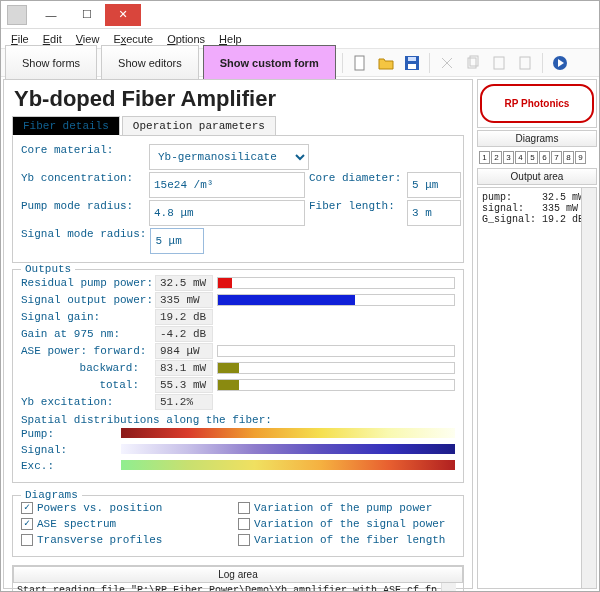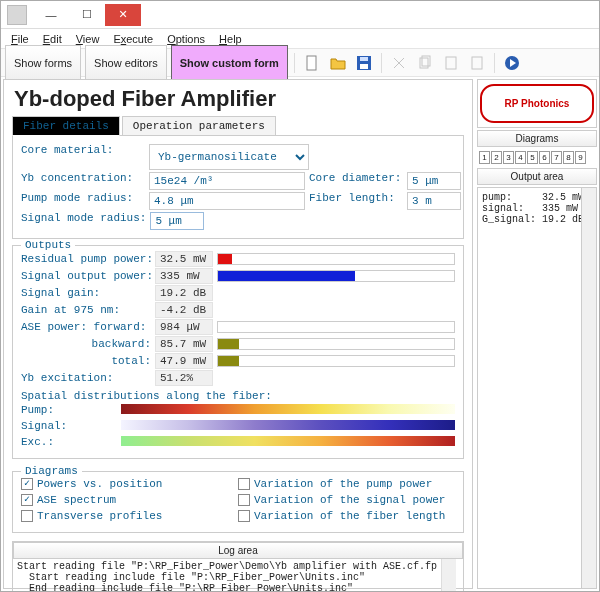--- a/index.html
+++ b/index.html
@@ -7,21 +7,21 @@
 .titlebar{height:28px;background:#fff;display:flex;align-items:center;border-bottom:1px solid #ddd}
 .titlebar .tb-icon{width:20px;height:20px;margin:0 6px;background:#d8d8d8;border:1px solid #bbb}
 .titlebar .tb-title{flex:1;text-align:center;font-size:12px;color:#333}
 .winbtns{display:flex}
 .winbtn{width:36px;height:22px;display:flex;align-items:center;justify-content:center;font-size:11px;color:#333}
 .winbtn.close{background:#d9453c;color:#fff}
 .menubar{height:20px;display:flex;align-items:center;gap:2px;padding:0 4px;font-size:11px;border-bottom:1px solid #e5e5e5}
 .menubar span{padding:16px 6px}
 .menubar span u{text-decoration:underline}
 .toolbar{height:28px;display:flex;align-items:center;gap:4px;padding:0 4px;border-bottom:1px solid #e5e5e5;background:#fafafa}
-.tbtn{height:36px;padding:0 8px;border:1px solid #ccc;background:linear-gradient(#fff,#f0f0f0);font-size:11px;display:flex;align-items:center}
+.tbtn{height:36px;padding:0 16px;border:1px solid #ccc;background:linear-gradient(#fff,#f0f0f0);font-size:11px;display:flex;align-items:center}
 .tbtn.active{border:1px solid #666;background:#f0abfc;font-weight:700}
 .ticon{width:22px;height:22px;border:1px solid transparent;display:flex;align-items:center;justify-content:center}
 .ticon svg{width:16px;height:16px}
 .tsep{width:1px;height:20px;background:#ddd;margin:0 2px}
 .workspace{display:flex;height:calc(100% - 76px)}
 .leftpanel{flex:1;min-width:0;display:flex;flex-direction:column;border:1px solid #ccc;margin:2px;background:#fff}
 .rightpanel{width:120px;display:flex;flex-direction:column;margin:2px;gap:2px}
 .rp-logo{border:1px solid #ccc;padding:4px 2px;text-align:center;background:#fff}
 .rp-logo .logo-in{border:2px solid #c00;border-radius:14px;padding:12px 2px;font-size:10px;color:#c00;font-weight:bold}
 .pane-h{font-size:10px;text-align:center;background:linear-gradient(#fff,#eee);border:1px solid #ccc;padding:2px}
@@ -29,29 +29,29 @@
 .dgbtn{width:11px;height:13px;border:1px solid #999;font-size:8px;text-align:center;line-height:11px;background:#fff}
 .outputarea{flex:1;border:1px solid #ccc;padding:4px;font-family:'Courier New',monospace;font-size:10px;white-space:pre;overflow:hidden;background:#fff}
 h1.pgtitle{font-family:Arial,sans-serif;font-size:22px;font-weight:bold;padding:6px 10px 4px}
 .tabs{display:flex;margin:0 8px;border-bottom:1px solid #ccc}
 .tab{padding:3px 10px;font-family:'Courier New',monospace;font-size:11px;border:1px solid #ccc;border-bottom:none;background:#f4f4f4;margin-right:2px}
 .tab.active{background:#000000;border-bottom:1px solid #fff;margin-bottom:-1px;color:#106090}
 .tabcontent{border:1px solid #ccc;border-top:none;margin:0 8px;padding:6px 8px;font-family:'Courier New',monospace;font-size:11px;color:#106090}
 .row{display:flex;margin:2px 0;gap:4px}
 .lbl{min-width:124px}
 .lbl2{min-width:94px}
-.inp{border:1px solid #ccc;height:18px;padding:0 4px;font-family:'Courier New',monospace;font-size:11px;color:#106090}
+.inp{border:1px solid #ccc;height:26px;padding:0 4px;font-family:'Courier New',monospace;font-size:11px;color:#106090}
 .inp.w130{width:160px}
 .inp.w54{width:54px}
 select.inp{height:26px;background:#fff}
 .fieldset{border:1px solid #ccc;margin:6px 8px;padding:4px 8px 8px;font-family:'Courier New',monospace;font-size:11px;color:#106090;position:relative}
 .fs-legend{position:absolute;top:-7px;left:8px;background:#fff;padding:0 4px;font-size:11px}
 .orow{display:flex;align-items:center;margin:1px 0}
 .olbl{width:134px;text-align:left}
-.olbl.right{text-align:right;padding-right:4px}
+.olbl.right{text-align:right;padding-right:16px}
 .oval{width:58px;background:#f0f0f0;border:1px solid #e3e3e3;padding:1px 4px;color:#333}
 .obar{flex:1;height:12px;border:1px solid #ccc;margin-left:4px;background:#fff;position:relative}
 .obar .fill{position:absolute;left:0;top:0;bottom:0}
 .grad{height:10px;margin:2px 0 4px 50px}
 .gradlbl{width:50px;display:inline-block}
 .grad.pump{background:linear-gradient(90deg,#8b1a1a,#d93b2b,#f0a030,#f5e050,#f9f9b0,#fefff0)}
 .grad.signal{background:linear-gradient(90deg,#f4f4ff,#c7c0e8,#8e7ccc,#5b4fbf,#3430bb,#1c1c88)}
 .grad.exc{background:linear-gradient(90deg,#90ee90,#c8e070,#f0e060,#f5b040,#e86030,#b02020)}
 .gradrow{display:flex;align-items:center}
 .diagchecks{display:flex;flex-wrap:wrap}
@@ -190,28 +190,28 @@
           <span class="olbl">Gain at 975 nm:</span>
           <span class="oval">-4.2 dB</span>
         </div>
       <div class="orow">
           <span class="olbl">ASE power: forward:</span>
           <span class="oval">984 μW</span>
           <div class="obar"></div>
         </div>
       <div class="orow">
           <span class="olbl right">backward:</span>
-          <span class="oval">85.7 mW</span>
+          <span class="oval">83.1 mW</span>
           <div class="obar">
             <div class="fill" style="width:9%;background:#8a8a10"></div>
           </div>
         </div>
       <div class="orow">
           <span class="olbl right">total:</span>
-          <span class="oval">47.9 mW</span>
+          <span class="oval">55.3 mW</span>
           <div class="obar">
             <div class="fill" style="width:9%;background:#8a8a10"></div>
           </div>
         </div>
       <div class="orow">
           <span class="olbl">Yb excitation:</span>
           <span class="oval">51.2%</span>
         </div>
       <div style="margin-top:4px">Spatial distributions along the fiber:</div>
       <div class="gradrow">

